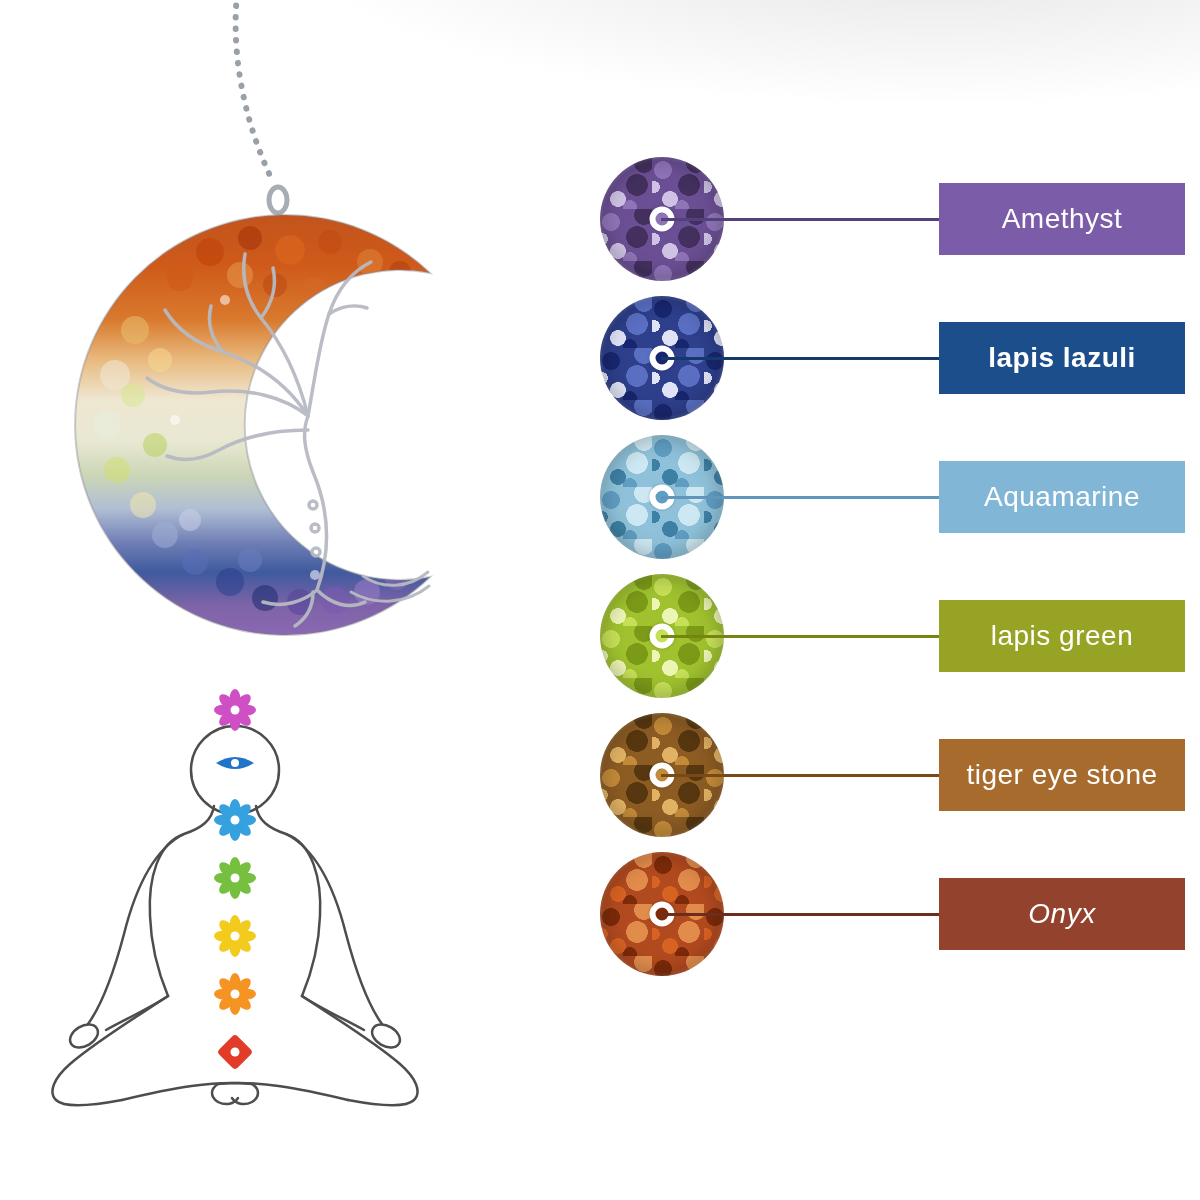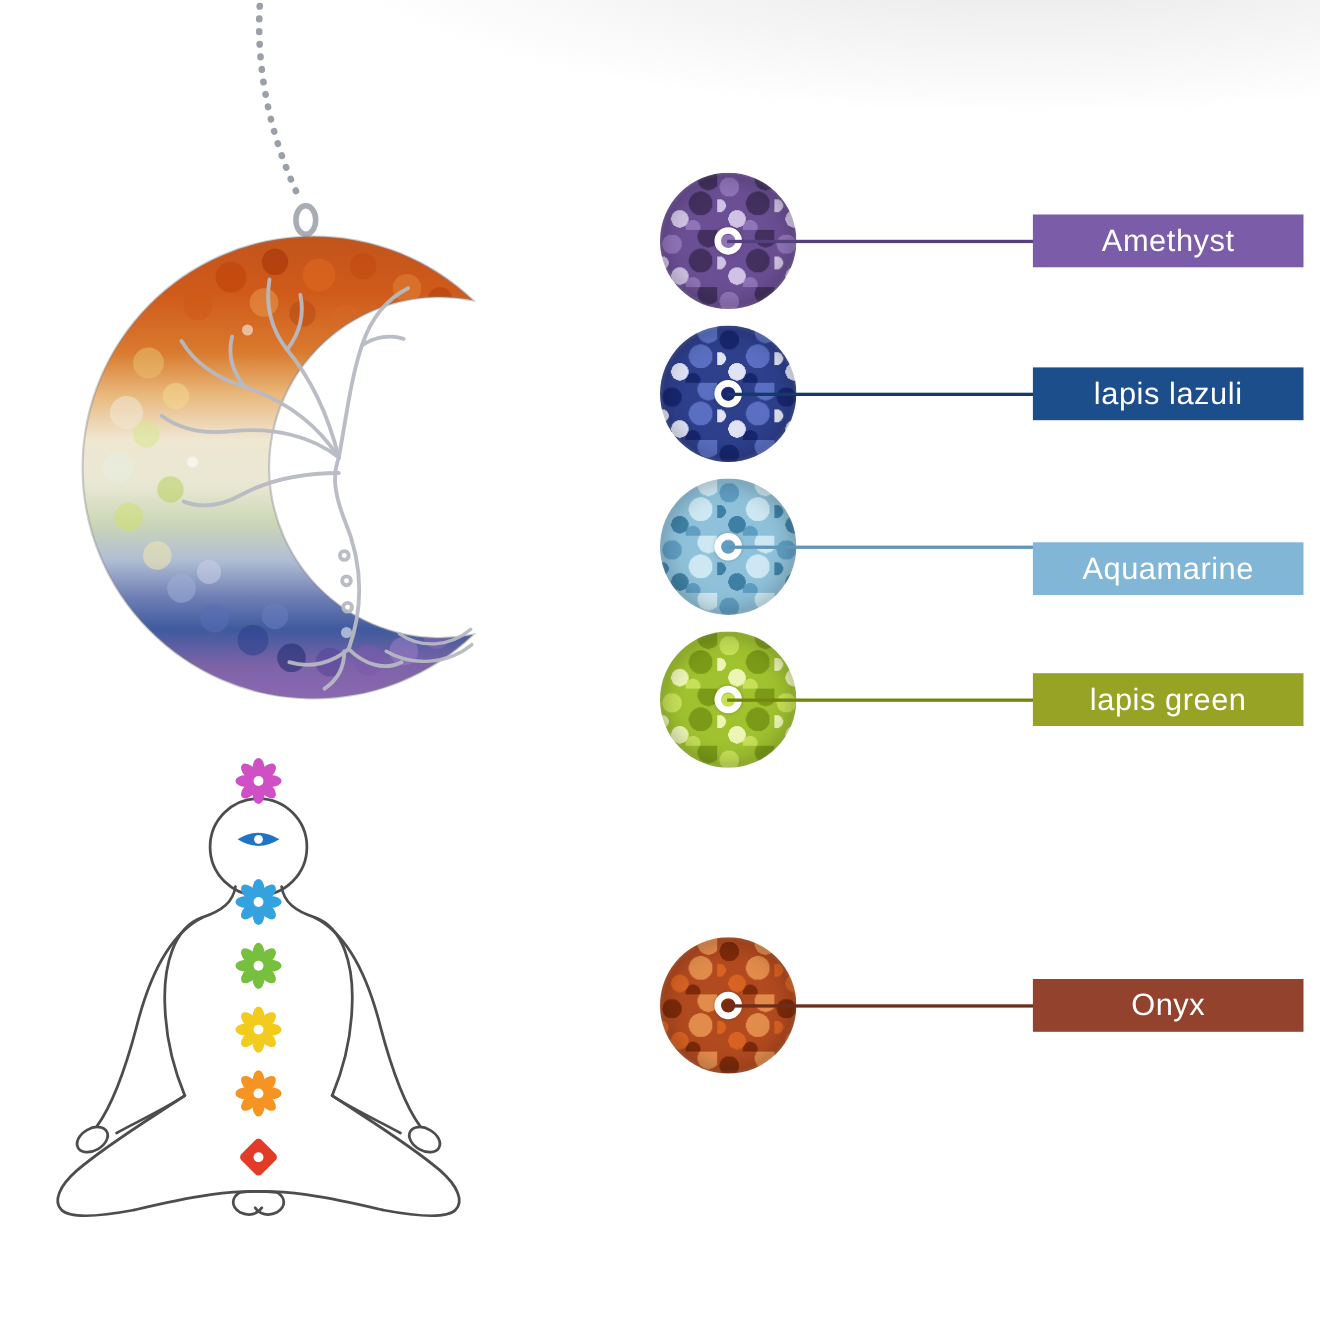--- a/index.html
+++ b/index.html
@@ -19,21 +19,21 @@
       radial-gradient(circle 10px at 44px 6px,  var(--c3) 97%, transparent 100%),
       radial-gradient(circle 7px  at 30px 50px, var(--c2) 97%, transparent 100%),
       radial-gradient(circle 6px  at 2px 30px,  var(--c4) 97%, transparent 100%);
     background-size:52px 52px;
     box-shadow: inset 0 0 22px rgba(0,0,0,.30), inset 0 0 5px rgba(255,255,255,.25);}
   .ring{position:absolute;left:50%;top:50%;transform:translate(-50%,-50%);
     width:13px;height:13px;border:6px solid #ffffff;border-radius:50%;z-index:3;
     box-shadow:0 0 3px rgba(0,0,0,.25);}
   .leader{position:absolute;left:61px;right:245px;top:calc(50% - 1px);height:3px;z-index:2;}
   .label{position:absolute;right:0;top:50%;transform:translateY(-50%);
-    width:246px;height:48px;display:flex;align-items:center;justify-content:center;z-index:2;}
+    width:246px;height:72px;display:flex;align-items:center;justify-content:center;z-index:2;}
   .label span{color:#ffffff;font-size:28px;letter-spacing:.5px;}
   
   .pendant-svg{position:absolute;left:15px;top:0;}
   .figure-svg{position:absolute;left:0px;top:668px;}
 </style>
 </head>
 <body>
 
 <div id="stage">
   <div class="top-shade"></div>
@@ -199,49 +199,58 @@
     <div class="label" style="background-color: rgb(123, 92, 168);">
       <span>Amethyst</span>
     </div>
   </div>
 
   <div class="stone-row r1">
     <div class="swatch" style="--c1: #2e3f8c; --c2: #18266e; --c3: #5a6fc2; --c4: #dfe3f5;">
       <span class="ring"></span>
     </div>
     <div class="leader" style="background-color: rgb(22, 57, 107);"></div>
-    <div class="label" style="background-color: rgb(29, 78, 140);">
+    <div class="label" style="background-color: rgb(29, 78, 140); font-weight: bold;">
       <span>lapis lazuli</span>
     </div>
   </div>
 
   <div class="stone-row r2">
     <div class="swatch" style="--c1: #8fc2da; --c2: #5f9dc2; --c3: #cde8f2; --c4: #3e80a4;">
       <span class="ring"></span>
     </div>
     <div class="leader" style="background-color: rgb(95, 150, 186);"></div>
-    <div class="label" style="background-color: rgb(129, 182, 214); margin-top: 20px;">
+    <div class="label" style="background-color: rgb(129, 182, 214);">
       <span>Aquamarine</span>
     </div>
   </div>
 
   <div class="stone-row r3">
     <div class="swatch" style="--c1: #a0c22f; --c2: #c6e058; --c3: #7b9b18; --c4: #ecf5b4;">
       <span class="ring"></span>
     </div>
     <div class="leader" style="background-color: rgb(118, 133, 15);"></div>
     <div class="label" style="background-color: rgb(151, 163, 37);">
       <span>lapis green</span>
     </div>
   </div>
 
+  <div class="stone-row r4">
+    <div class="swatch" style="--c1: #8c5c23; --c2: #c28a39; --c3: #57370f; --c4: #e2b264;">
+      <span class="ring"></span>
+    </div>
+    <div class="leader" style="background-color: rgb(122, 74, 22);"></div>
+    <div class="label" style="background-color: rgb(168, 107, 46);">
+      <span>tiger eye stone</span>
+    </div>
+  </div>
 
   <div class="stone-row r5">
     <div class="swatch" style="--c1: #b24a1f; --c2: #7c2a09; --c3: #e28c4c; --c4: #d86222;">
       <span class="ring"></span>
     </div>
     <div class="leader" style="background-color: rgb(110, 45, 28);"></div>
-    <div class="label" style="background-color: rgb(147, 66, 46);">
+    <div class="label" style="background-color: rgb(147, 66, 46); font-style: italic;">
       <span>Onyx</span>
     </div>
   </div>
 
 </div>
 
 </body></html>

